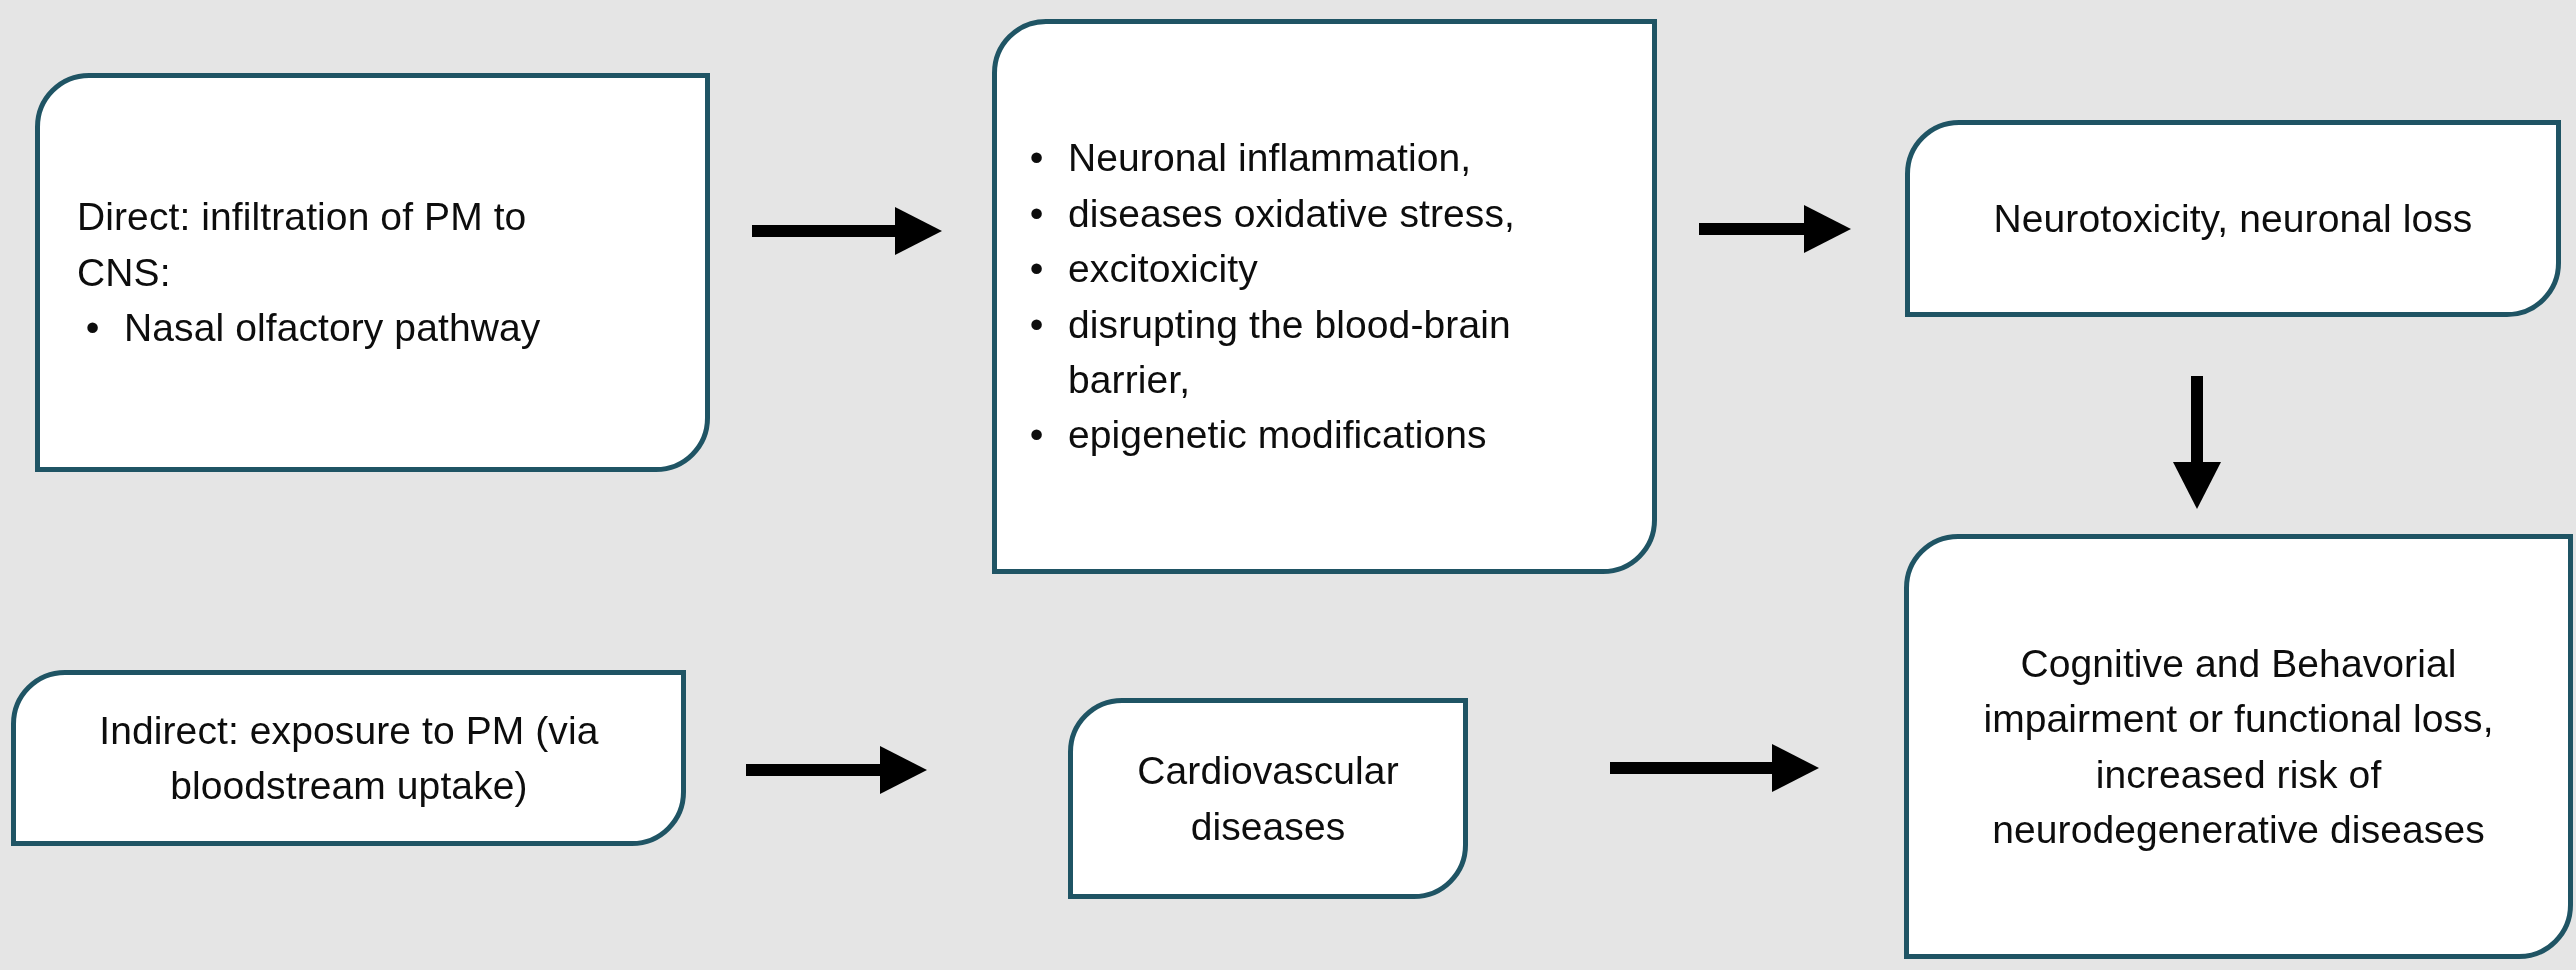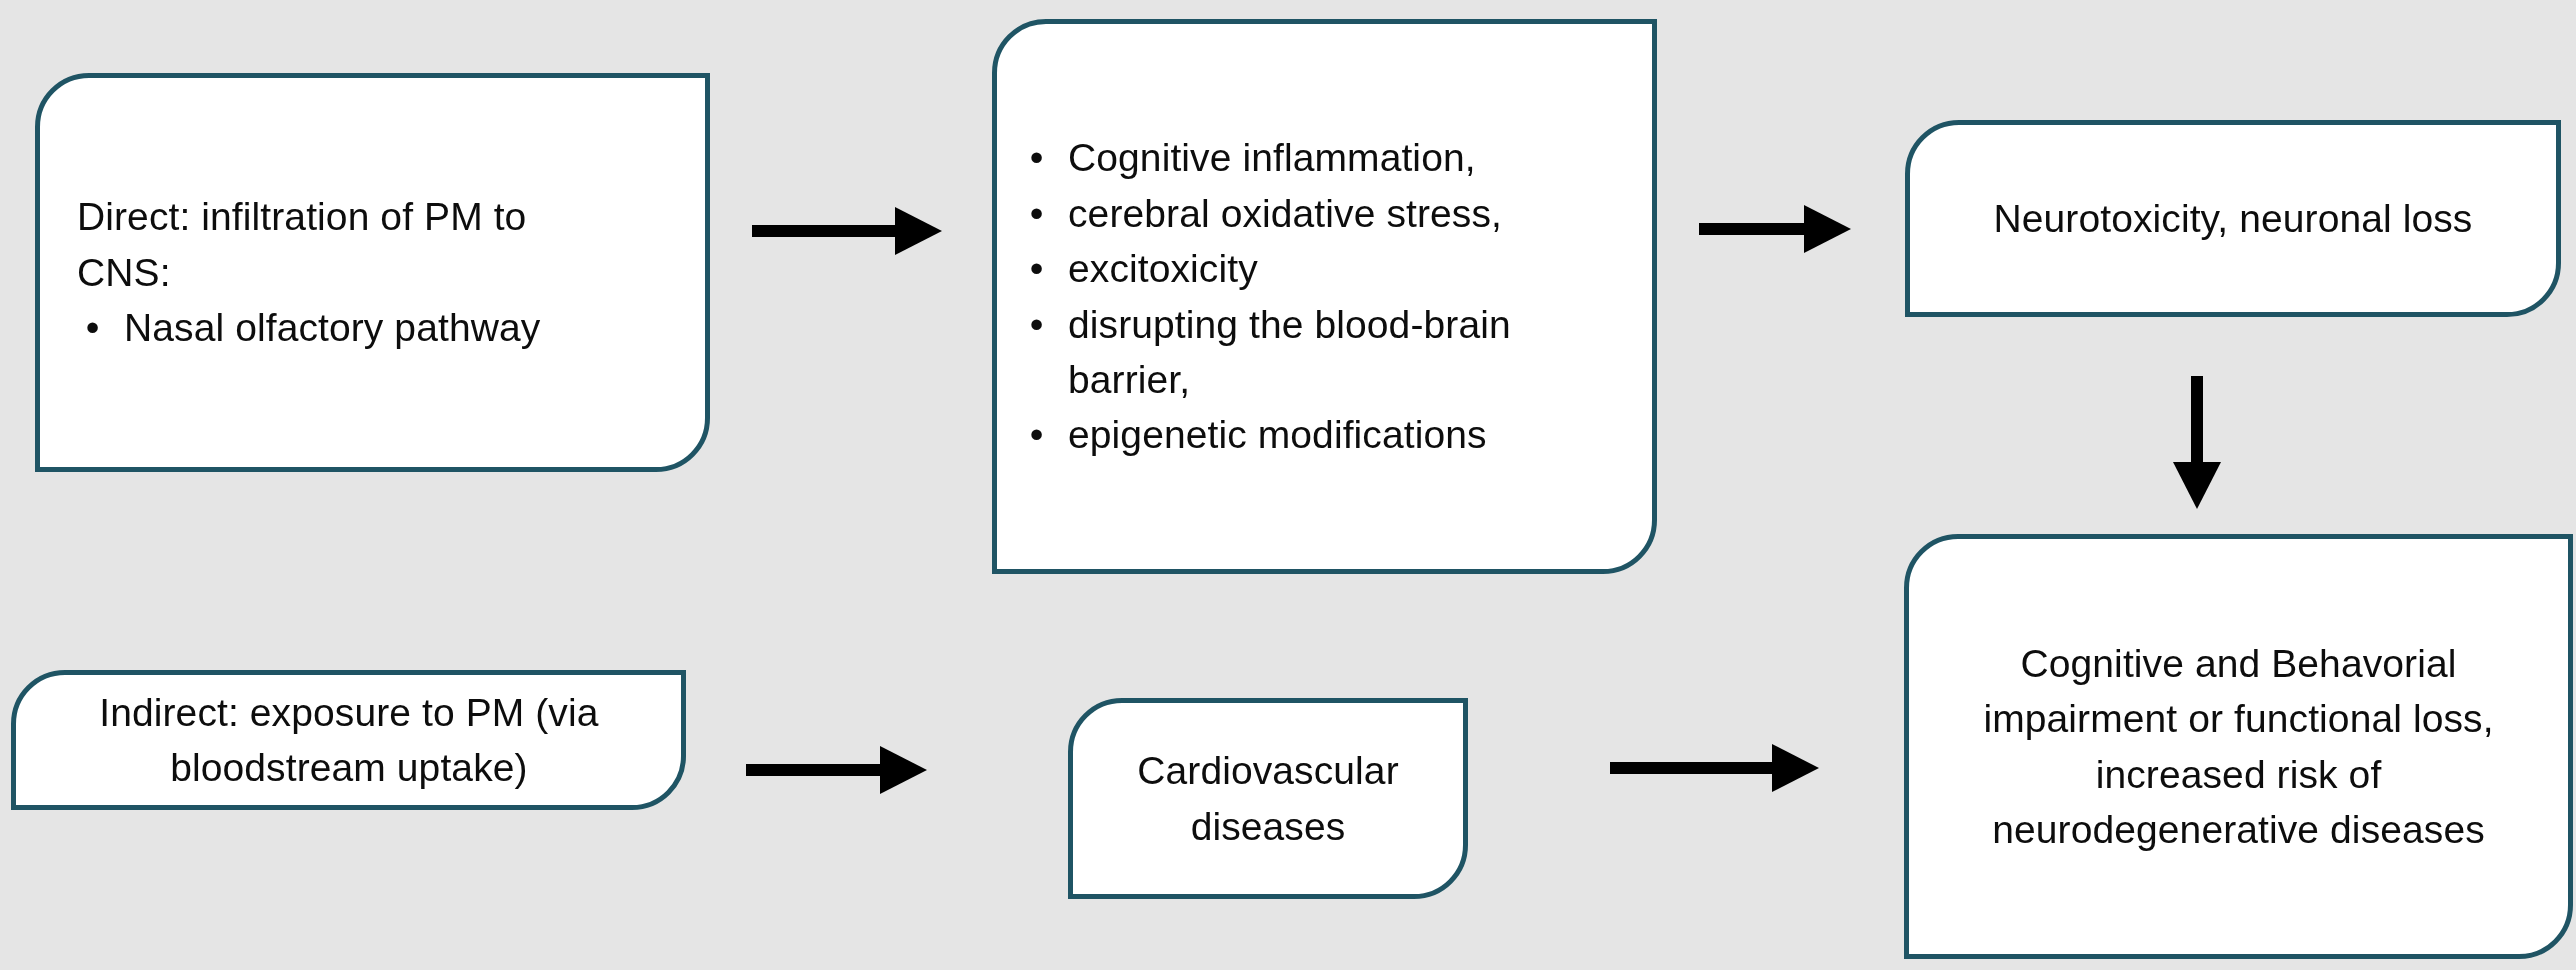--- a/index.html
+++ b/index.html
@@ -59,21 +59,21 @@
     left: 8.8px;
     top: 0;
     font-size: 39px;
     line-height: 1.42;
   }
 
   
   #box-direct   { left: 35px;   top: 73px;  width: 675px; height: 399px; padding: 0 19px 0 37px; }
   #box-mech     { left: 992px; top: 19px;   width: 665px; height: 555px; padding: 0 16.4px 0 24px; }
   #box-neuro    { left: 1905px; top: 120px;  width: 656px; height: 197px; padding: 16px 25px; }
-  #box-indirect { left: 11.4px;   top: 670px; width: 675px; height: 140px; padding: 0 5px; }
+  #box-indirect { left: 11.4px;   top: 670px; width: 675px; height: 176px; padding: 0 5px; }
   #box-cardio   { left: 1068px; top: 698px; width: 400px;  height: 201px; padding: 0 19px; }
   #box-cog      { left: 1896px; top: 534px;  width: 669px; height: 425px; padding: 0 21.5px; margin-left: 8px; }
 
   
   .arrow-h {
     position: absolute;
     height: 0;
   }
   .arrow-h .shaft {
     position: absolute;
@@ -144,22 +144,22 @@
     </ul>
   </div>
 
   <div class="arrow-h" id="arrow-1">
     <div class="shaft"></div>
     <div class="head"></div>
   </div>
 
   <div class="node rnd" id="box-mech">
     <ul class="bullets txt left">
-      <li>Cognitive inflammation,</li>
-      <li>cerebral oxidative stress,</li>
+      <li>Neuronal inflammation,</li>
+      <li>diseases oxidative stress,</li>
       <li>excitoxicity</li>
       <li>disrupting the blood-brain barrier,</li>
       <li>epigenetic modifications</li>
     </ul>
   </div>
 
   <div class="arrow-h" id="arrow-2">
     <div class="shaft"></div>
     <div class="head"></div>
   </div>

